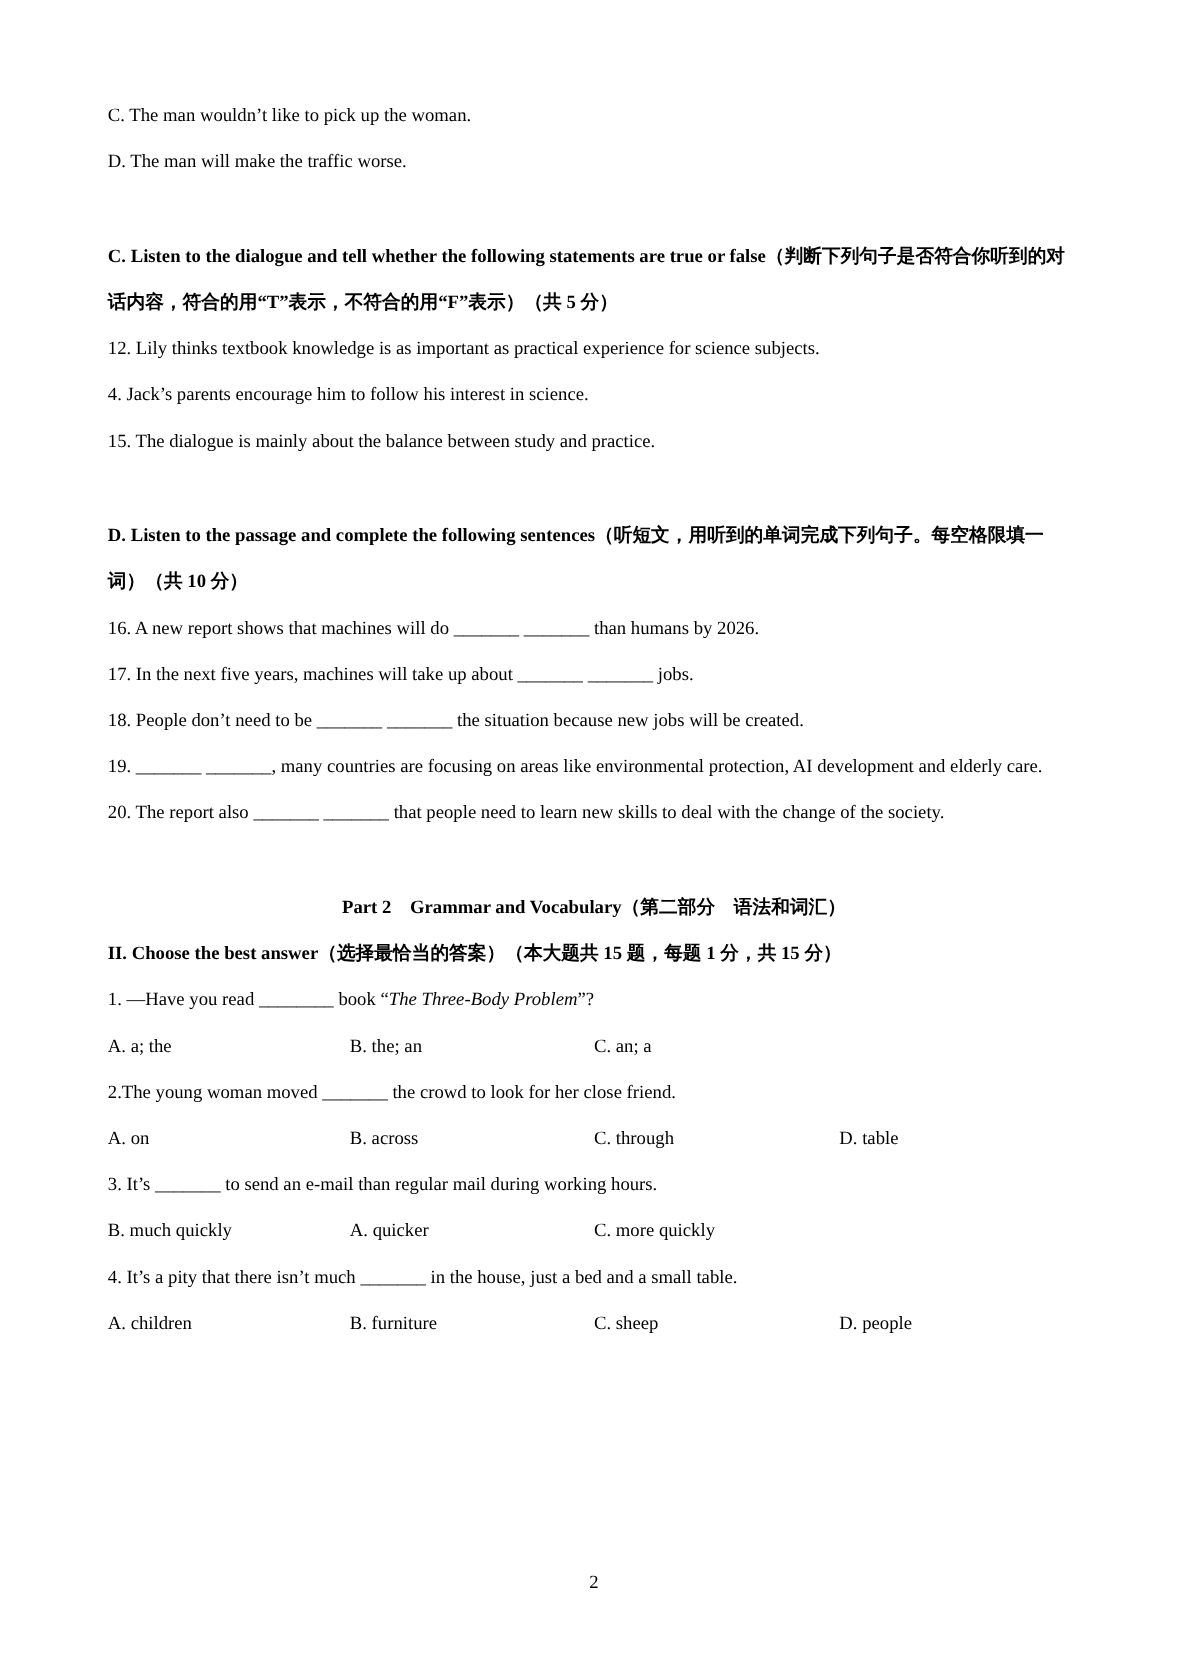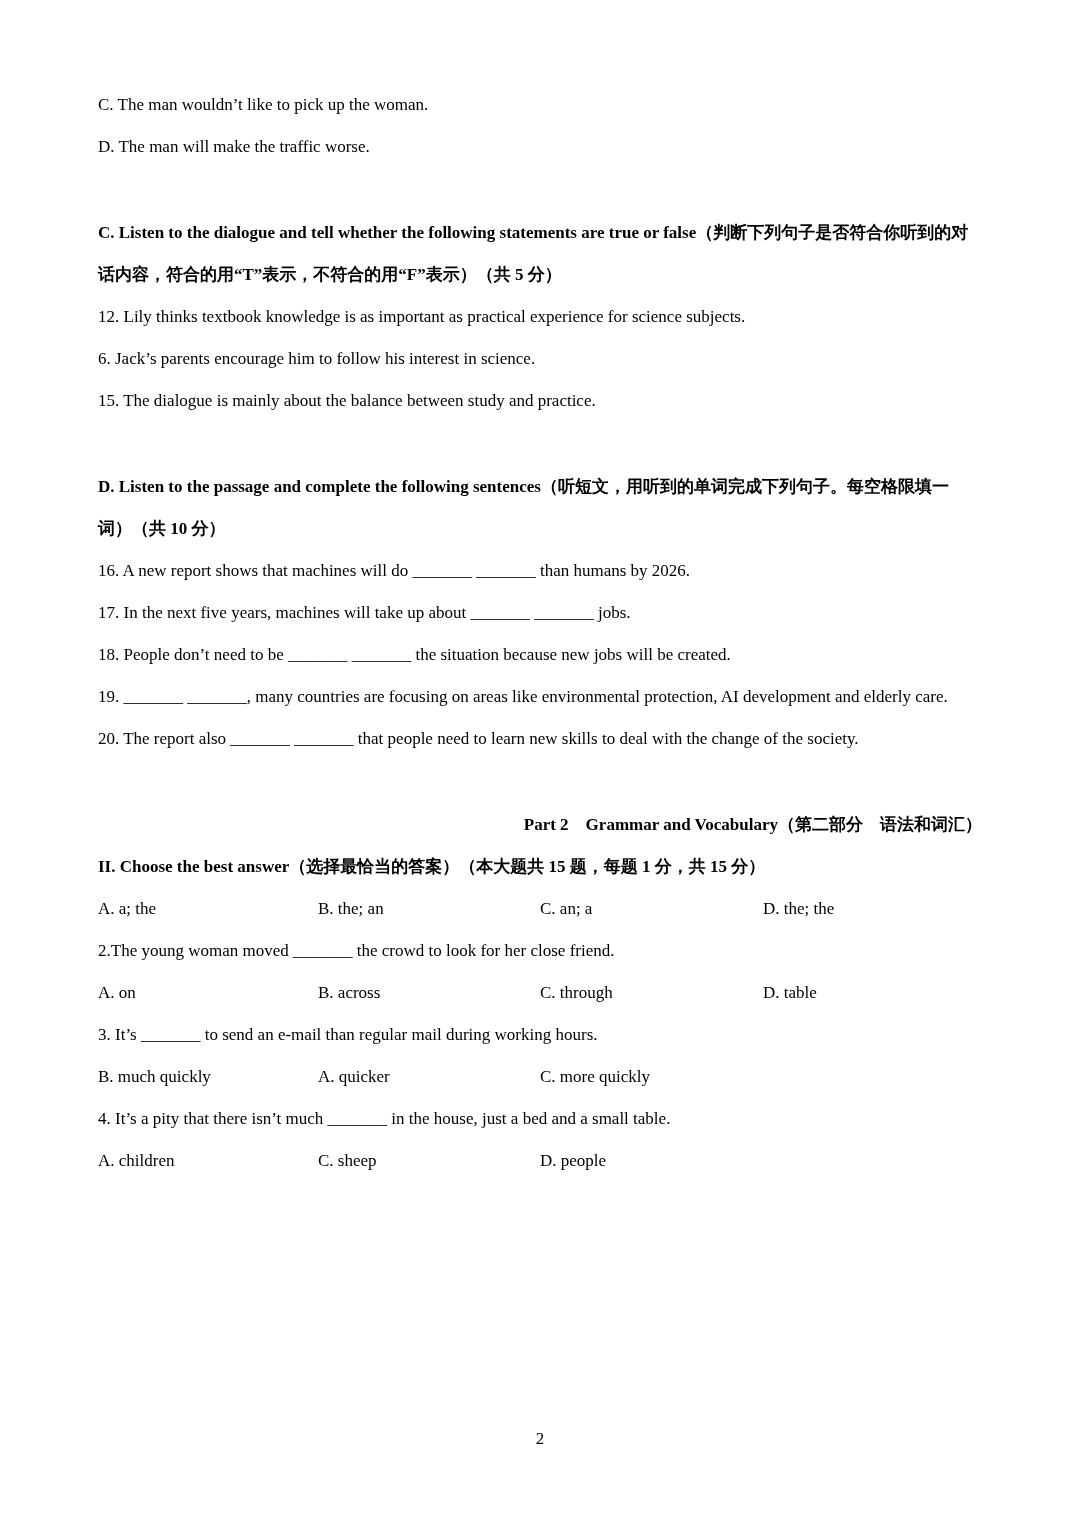--- a/index.html
+++ b/index.html
@@ -11,21 +11,21 @@
     color: #000000;
     font-family: "Liberation Serif", "DejaVu Serif", serif;
     font-size: 17px;
     padding: 84px 98px 0 98px;
     position: relative;
     overflow: hidden;
   }
   .line, .para { line-height: 42px; text-align: left; }
   .bold { font-weight: bold; }
   .gap-above { margin-top: 44px; }
-  .center { text-align: right; }
+  .center { text-align: center; }
   .options {
     display: grid;
     grid-template-columns: 220px 222px 223px 1fr;
     line-height: 42px;
   }
   .page-number {
     position: absolute;
     bottom: 76px;
     left: 0;
     right: 0;
@@ -37,58 +37,59 @@
 </head>
 <body>
 
 <div class="page">
 
   <p class="line">C. The man wouldn’t like to pick up the woman.</p>
   <p class="line">D. The man will make the traffic worse.</p>
 
   <p class="para bold gap-above">C. Listen to the dialogue and tell whether the following statements are true or false（判断下列句子是否符合你听到的对话内容，符合的用“T”表示，不符合的用“F”表示）（共 5 分）</p>
   <p class="line">12. Lily thinks textbook knowledge is as important as practical experience for science subjects.</p>
-  <p class="line">6. Jack’s parents encourage him to follow his interest in science.</p>
+  <p class="line">4. Jack’s parents encourage him to follow his interest in science.</p>
   <p class="line">15. The dialogue is mainly about the balance between study and practice.</p>
 
   <p class="para bold gap-above">D. Listen to the passage and complete the following sentences（听短文，用听到的单词完成下列句子。每空格限填一词）（共 10 分）</p>
   <p class="line">16. A new report shows that machines will do _______ _______ than humans by 2026.</p>
   <p class="line">17. In the next five years, machines will take up about _______ _______ jobs.</p>
   <p class="line">18. People don’t need to be _______ _______ the situation because new jobs will be created.</p>
   <p class="para">19. _______ _______, many countries are focusing on areas like environmental protection, AI development and elderly care.</p>
   <p class="line">20. The report also _______ _______ that people need to learn new skills to deal with the change of the society.</p>
 
   <p class="line bold center gap-above">Part 2　Grammar and Vocabulary（第二部分　语法和词汇）</p>
 
   <p class="para bold">II. Choose the best answer（选择最恰当的答案）（本大题共 15 题，每题 1 分，共 15 分）</p>
 
+  <p class="line"><span>1. —Have you read ________ book “</span><i>The Three-Body Problem</i><span>”?</span></p>
   <div class="options">
     <span>A. a; the</span>
     <span>B. the; an</span>
     <span>C. an; a</span>
-    <span>D. the; the</span>
   </div>
 
   <p class="line">2.The young woman moved _______ the crowd to look for her close friend.</p>
   <div class="options">
     <span>A. on</span>
     <span>B. across</span>
     <span>C. through</span>
     <span>D. table</span>
   </div>
 
   <p class="line">3. It’s _______ to send an e-mail than regular mail during working hours.</p>
   <div class="options">
     <span>B. much quickly</span>
     <span>A. quicker</span>
     <span>C. more quickly</span>
   </div>
 
   <p class="line">4. It’s a pity that there isn’t much _______ in the house, just a bed and a small table.</p>
   <div class="options">
     <span>A. children</span>
+    <span>B. furniture</span>
     <span>C. sheep</span>
     <span>D. people</span>
   </div>
 
   <div class="page-number">2</div>
 
 </div>
 
 </body></html>

